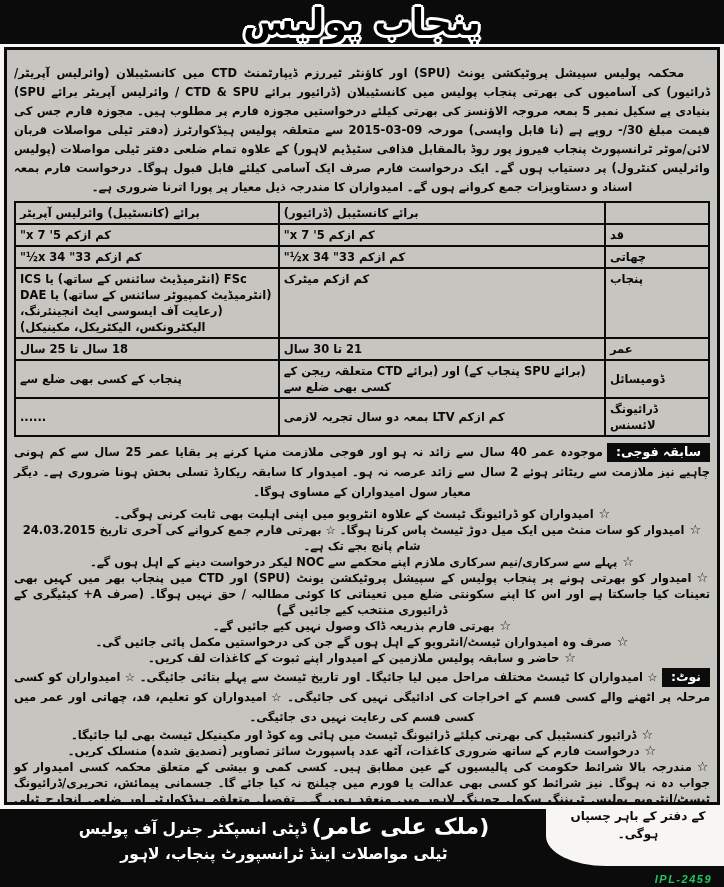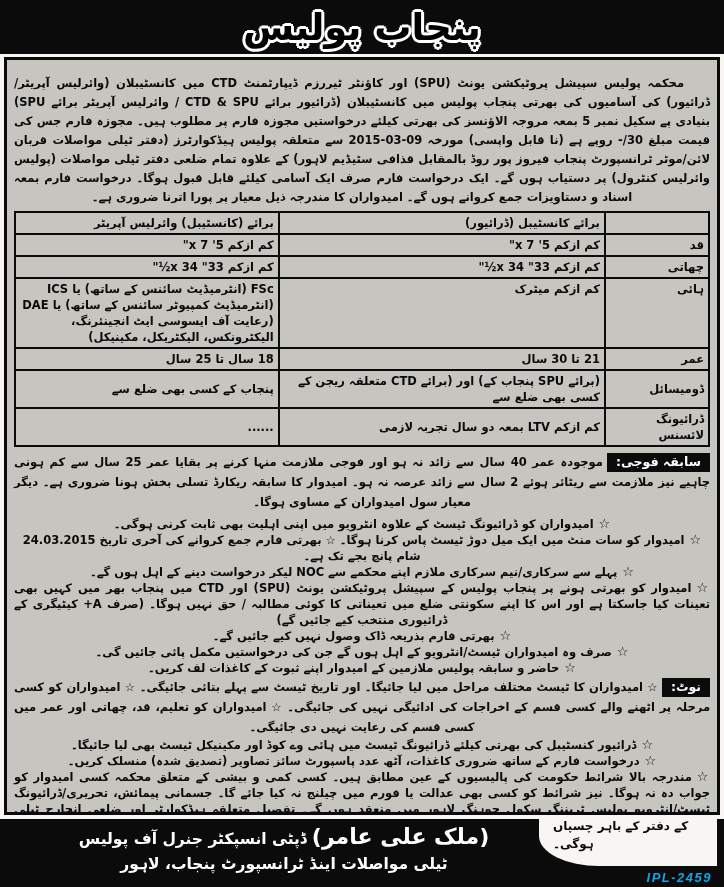--- a/index.html
+++ b/index.html
@@ -6,21 +6,21 @@
   html,body { width:724px; height:887px; }
   body {
     background:#f7f6f2;
     font-family:"DejaVu Sans", sans-serif;
     color:#0a0a0a;
     overflow:hidden;
     display:flex; flex-direction:column;
   }
   
   .masthead {
-    height:54px; background:#0b0b0b; flex:none;
+    height:44px; background:#0b0b0b; flex:none;
     display:flex; align-items:center; justify-content:center;
   }
   .masthead .title {
     font-size:37px; font-weight:bold; color:#000; direction:rtl; line-height:1;
     text-shadow:
       -2px -2px 0 #fff, 2px -2px 0 #fff, -2px 2px 0 #fff, 2px 2px 0 #fff,
       0 -3px 0 #fff, 0 3px 0 #fff, -3px 0 0 #fff, 3px 0 0 #fff;
     letter-spacing:2px;
   }
   
@@ -34,21 +34,21 @@
     font-size:11.5px; font-weight:bold; line-height:19px;
     text-align:justify; text-align-last:center; text-indent:26px;margin-top:11px;
   }
   
   table.criteria {
     width:100%; border-collapse:collapse; margin:4px 0 5px 0;
     table-layout:fixed;
   }
   table.criteria td {
     border:2.5px solid #0b0b0b; background:#c7c5c0;
-    font-size:11.5px; font-weight:bold; text-align:right;
+    font-size:11.5px; font-weight:bold; text-align:left;
     padding:2px 4px; line-height:16px; vertical-align:middle;
   }
   td.col-label { width:15%; }
   td.col-driver { width:47%; }
   td.col-wireless { width:38%; }
   tr.edu-row td { vertical-align:top; }
   
   .black-tag {
     background:#0b0b0b; color:#fff; display:inline-block;
     font-size:12.5px; font-weight:bold; padding:0 9px 2px 9px; margin-left:4px;
@@ -66,36 +66,36 @@
   .note-para {
     font-size:11.5px; font-weight:bold; line-height:20px;
     text-align:justify; text-align-last:center; margin-top:1px;
   }
   
   .bottom { flex:1; position:relative; background:#f7f6f2; }
   .banner {
     position:absolute; left:0; right:0; top:4px; bottom:0; background:#0b0b0b;padding-left:7px;
   }
   .notch {
-    position:absolute; top:0; right:7px; width:178px; height:51px;
+    position:absolute; top:0; right:0; width:178px; height:61px;
     background:#f7f6f2; border-bottom-left-radius:60px 30px;
-    direction:rtl; text-align:left; padding:2px 8px 0 14px;
+    direction:rtl; text-align:center; padding:2px 8px 0 14px;
   }
   .tail-line { font-size:12px; font-weight:bold; line-height:18px; }
   .signature {
     position:absolute; top:5px; left:14px; width:540px;
     direction:rtl; text-align:center; color:#fff;
   }
   .sig-line1 { line-height:26px; white-space:nowrap; }
   .sig-name { font-size:22px; font-weight:bold; letter-spacing:1px; }
   .sig-title { font-size:15.5px; font-weight:bold; }
   .sig-line2 { font-size:15.5px; font-weight:bold; line-height:24px; }
   .ipl {
-    position:absolute; right:12px; bottom:2px; color:#0ea5e9;
-    font-size:13px; font-weight:bold; font-style:italic; letter-spacing:1.5px;
+    position:absolute; right:12px; bottom:2px; color:#22c55e;
+    font-size:11px; font-weight:bold; font-style:italic; letter-spacing:1.5px;
     font-family:"Liberation Sans","DejaVu Sans",sans-serif;
   }
 </style>
 </head>
 <body>
 
 <div class="masthead">
   <div class="title">پنجاب پولیس</div>
 </div>
 
@@ -114,21 +114,21 @@
         <td>قد</td>
         <td>کم ازکم 5' x 7"</td>
         <td>کم ازکم 5' x 7"</td>
       </tr>
       <tr>
         <td>چھاتی</td>
         <td>کم ازکم 33" x 34½"</td>
         <td>کم ازکم 33" x 34½"</td>
       </tr>
       <tr class="edu-row">
-        <td>ہائی</td>
+        <td>پنجاب</td>
         <td>کم ازکم میٹرک</td>
         <td>FSc (انٹرمیڈیٹ سائنس کے ساتھ) یا ICS (انٹرمیڈیٹ کمپیوٹر سائنس کے ساتھ) یا DAE (رعایت آف ایسوسی ایٹ انجینئرنگ، الیکٹرونکس، الیکٹریکل، مکینیکل)</td>
       </tr>
       <tr>
         <td>عمر</td>
         <td>21 تا 30 سال</td>
         <td>18 سال تا 25 سال</td>
       </tr>
       <tr>
         <td>ڈومیسائل</td>

